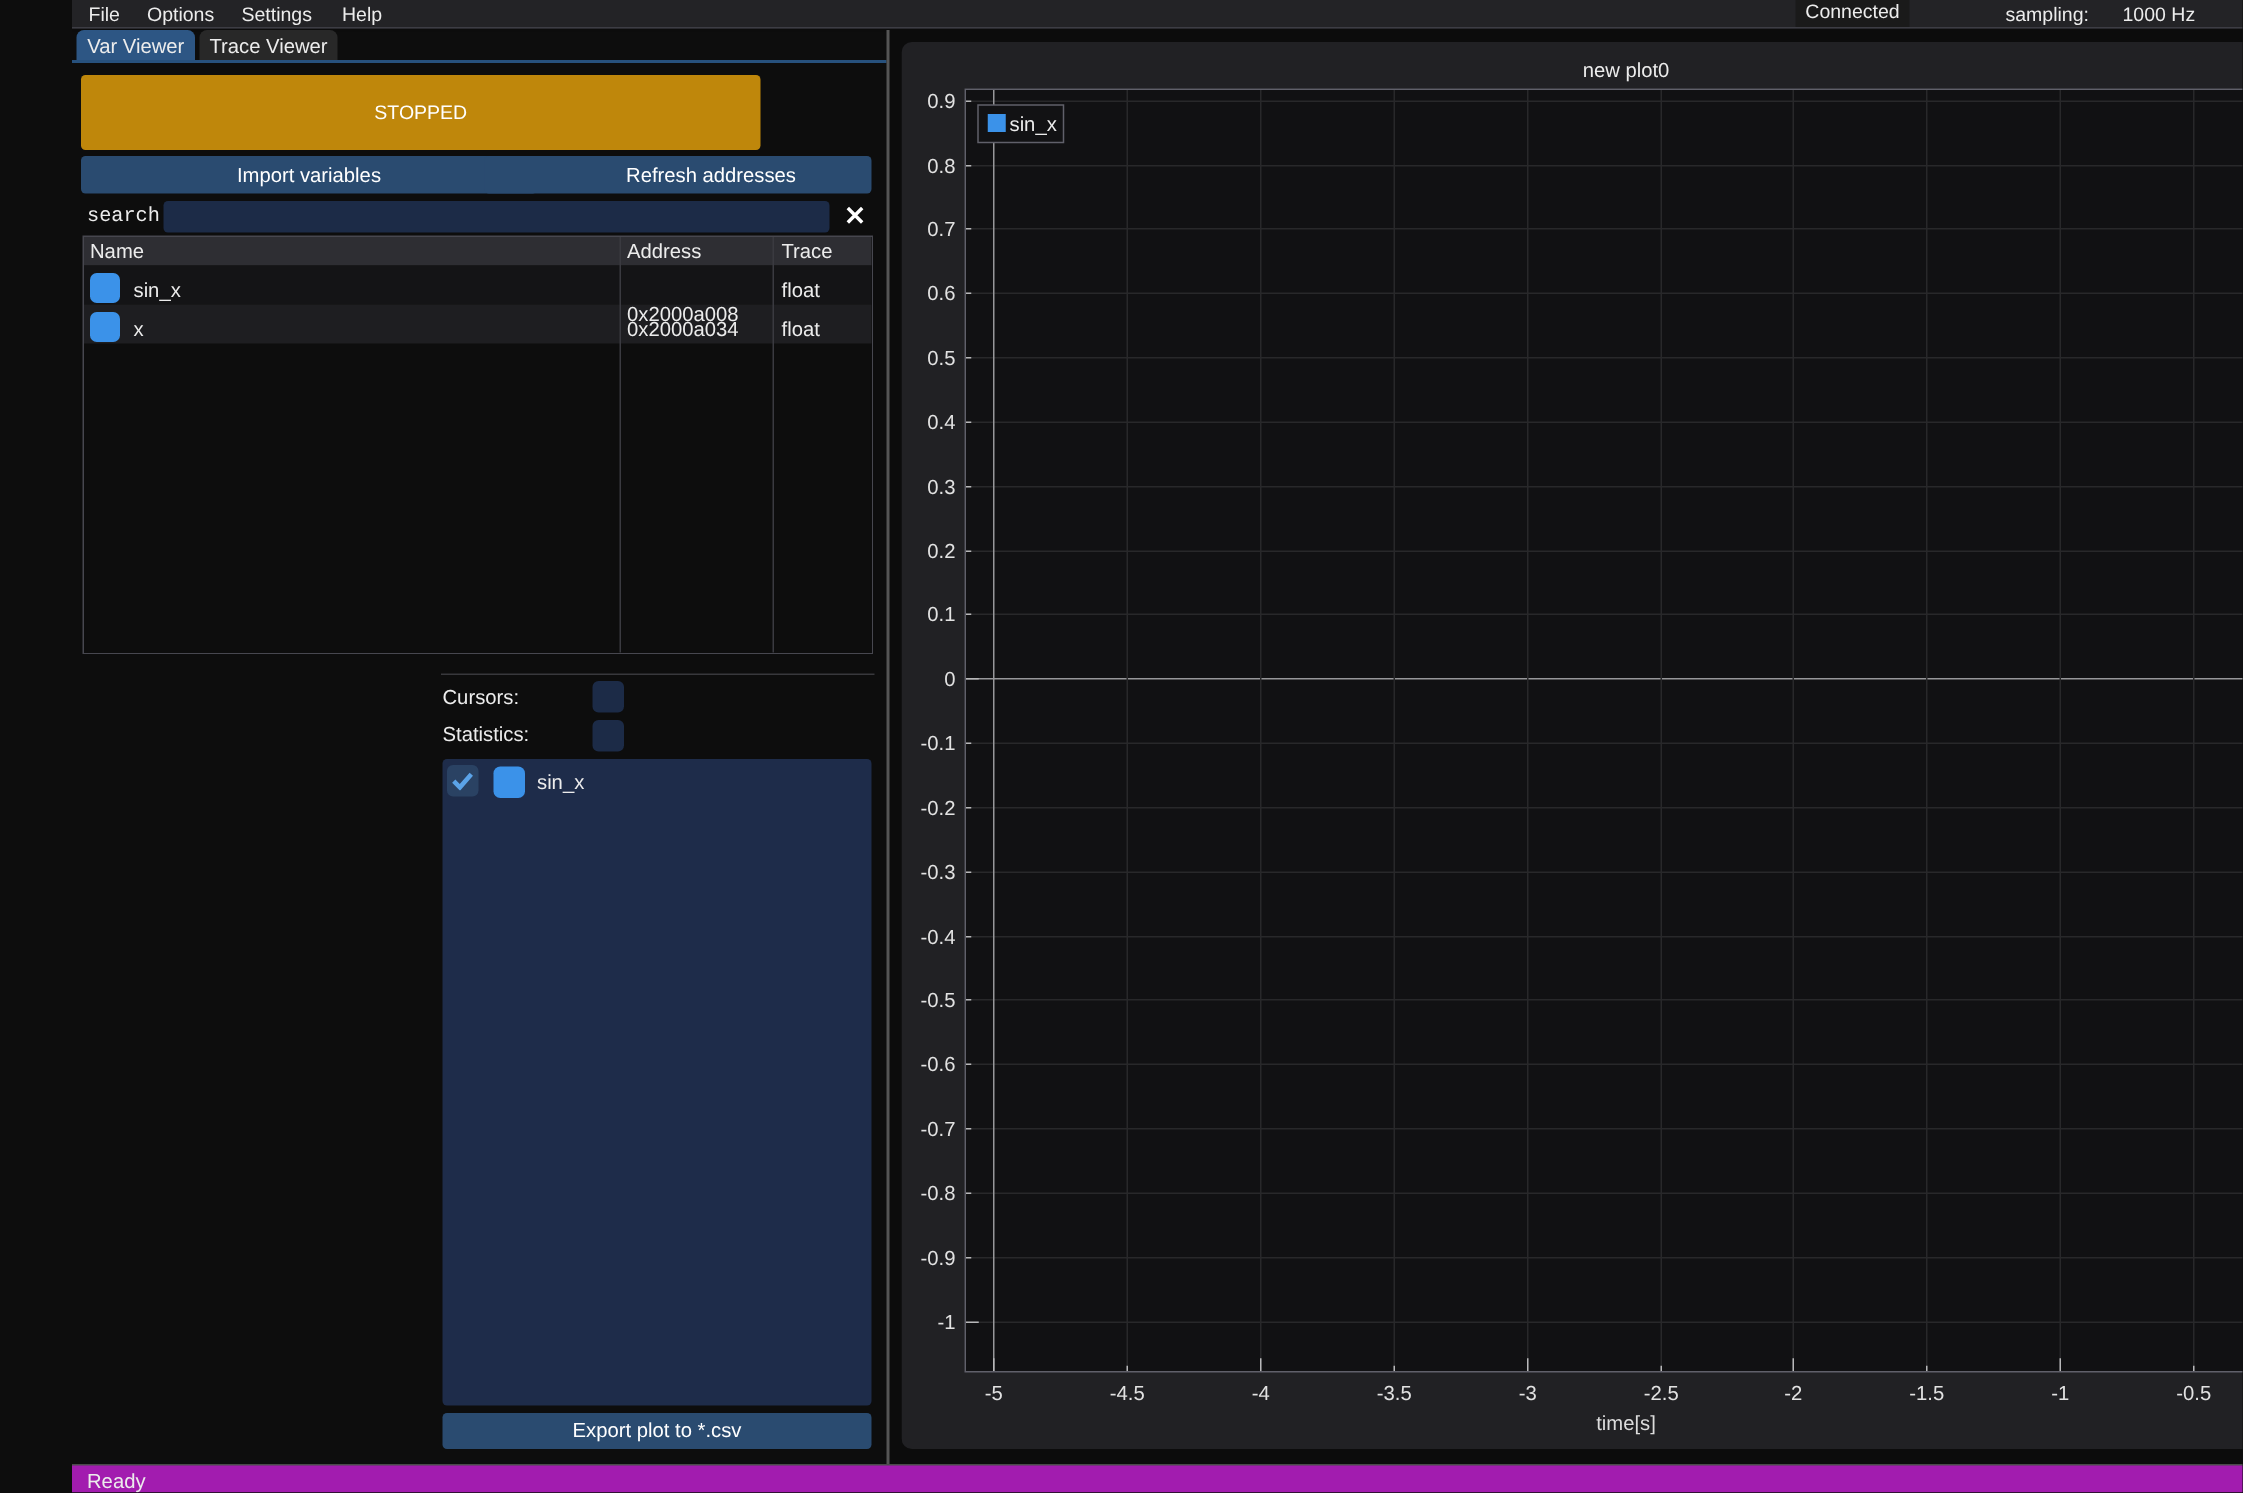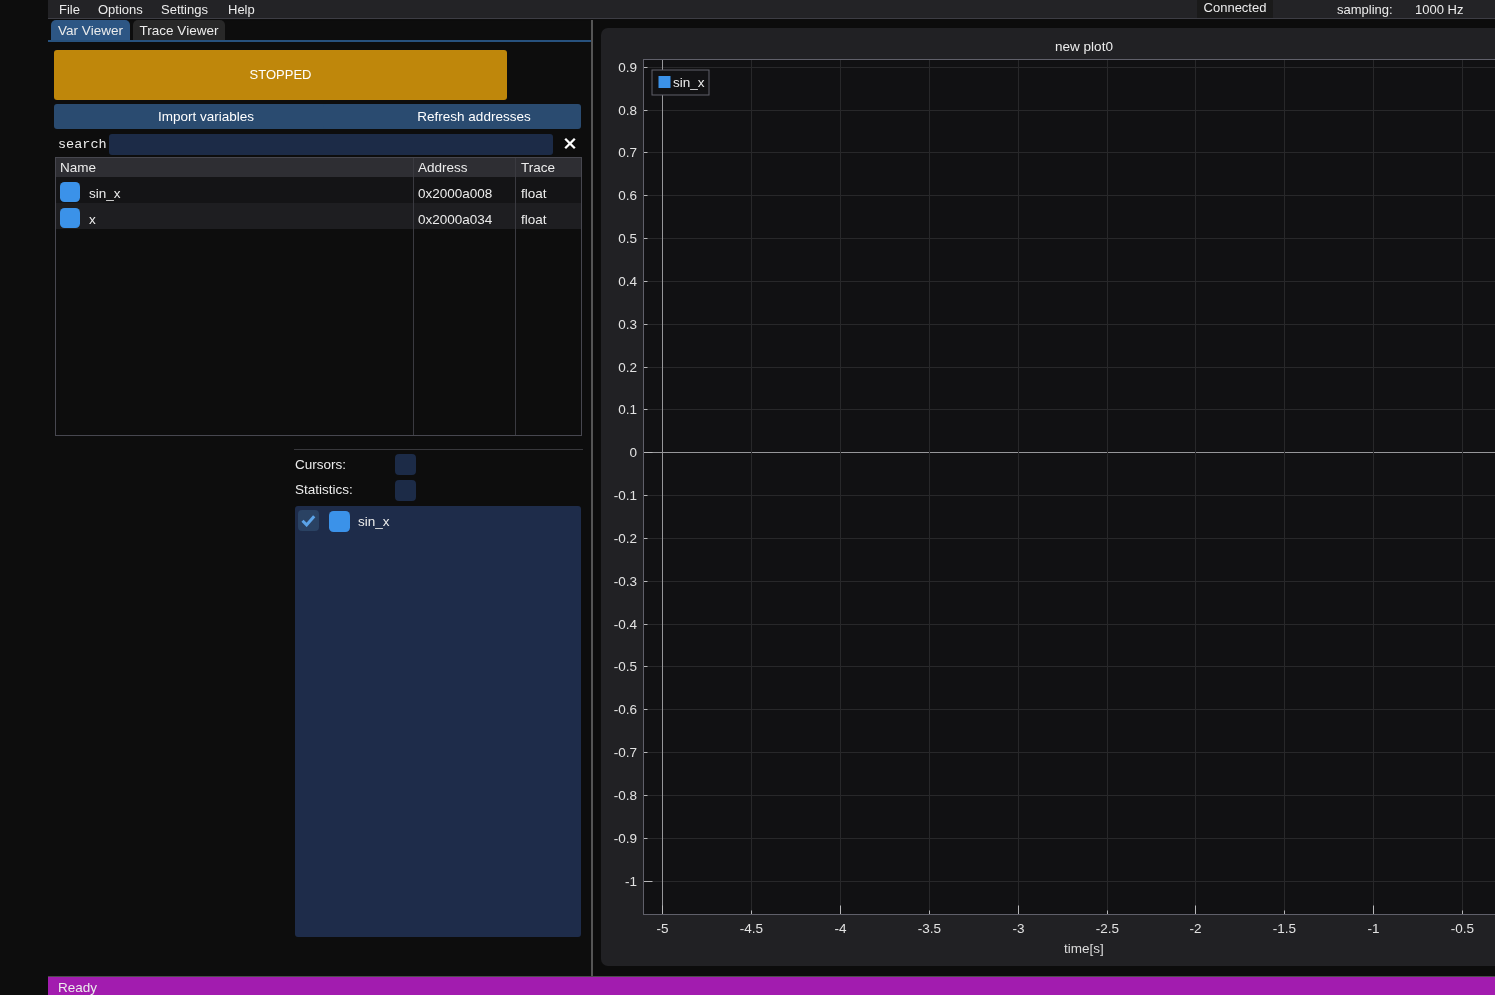--- a/index.html
+++ b/index.html
@@ -53,21 +53,21 @@
       <div class="abs" style="left:0; top:19px; width:525px; height:26px; background:#141416;"></div>
       <div class="abs" style="left:0; top:45px; width:525px; height:26px; background:#1e1e21;"></div>
       <div class="abs" style="left:4px; top:2px;">Name</div>
       <div class="abs" style="left:362px; top:2px;">Address</div>
       <div class="abs" style="left:465px; top:2px;">Trace</div>
       <div class="abs" style="left:357px; top:0; width:1px; height:277px; background:#3a3a40;"></div>
       <div class="abs" style="left:459px; top:0; width:1px; height:277px; background:#3a3a40;"></div>
 
       <div class="sw" style="left:4px; top:24px;"></div>
       <div class="abs" style="left:33px; top:28px;">sin_x</div>
-      <div class="abs" style="left:362px; top:28px;">0x2000a008</div>
+      <div class="abs" style="left:362px; top:44px;">0x2000a008</div>
       <div class="abs" style="left:465px; top:28px;">float</div>
 
       <div class="sw" style="left:4px; top:50px;"></div>
       <div class="abs" style="left:33px; top:54px;">x</div>
       <div class="abs" style="left:362px; top:54px;">0x2000a034</div>
       <div class="abs" style="left:465px; top:54px;">float</div>
                 </div>
 
 
     <div class="abs" style="left:246px; top:428px; width:289px; height:1px; background:#38383c;"></div>
@@ -77,20 +77,21 @@
     <div class="abs" style="left:347px; top:459px; width:21px; height:21px; background:#1c2b47; border-radius:4px;"></div>
 
     <div class="abs" style="left:247px; top:485px; width:286px; height:431px; background:#1e2c4a; border-radius:3px;">
       <div class="abs" style="left:3px; top:4px; width:21px; height:21px; background:#2a4263; border-radius:4px;"></div>
       <svg class="abs" style="left:6px; top:8px;" width="15" height="13" viewBox="0 0 15 13">
           <path d="M1.5,6.8 L5.6,10.9 L13.2,2.2" stroke="#5ba3e8" stroke-width="3" fill="none"></path>
         </svg>
       <div class="sw" style="left:34px; top:5px; width:21px; height:21px;"></div>
       <div class="abs" style="left:63px; top:8px;">sin_x</div>
     </div>
+    <div class="btn" style="left:247px; top:921px; width:286px; height:24px; background:#2a4b70; line-height:24px;">Export plot to *.csv</div>
   </div>
 
   <div class="abs" style="left:543px; top:20px; width:2px; height:956px; background:#555;"></div>
 
   <svg class="abs" style="left:553px; top:28px;" width="936" height="938" viewBox="0 0 936 938">
     <rect x="0" y="0" width="936" height="938" rx="7" fill="#212124"></rect>
     <text x="483" y="23" fill="#ececec" font-size="13.5" text-anchor="middle">new plot0</text>
 
     <rect x="42" y="31" width="883" height="855" fill="#111113"></rect>
     <g id="grid" stroke="#28282a" stroke-width="1">

